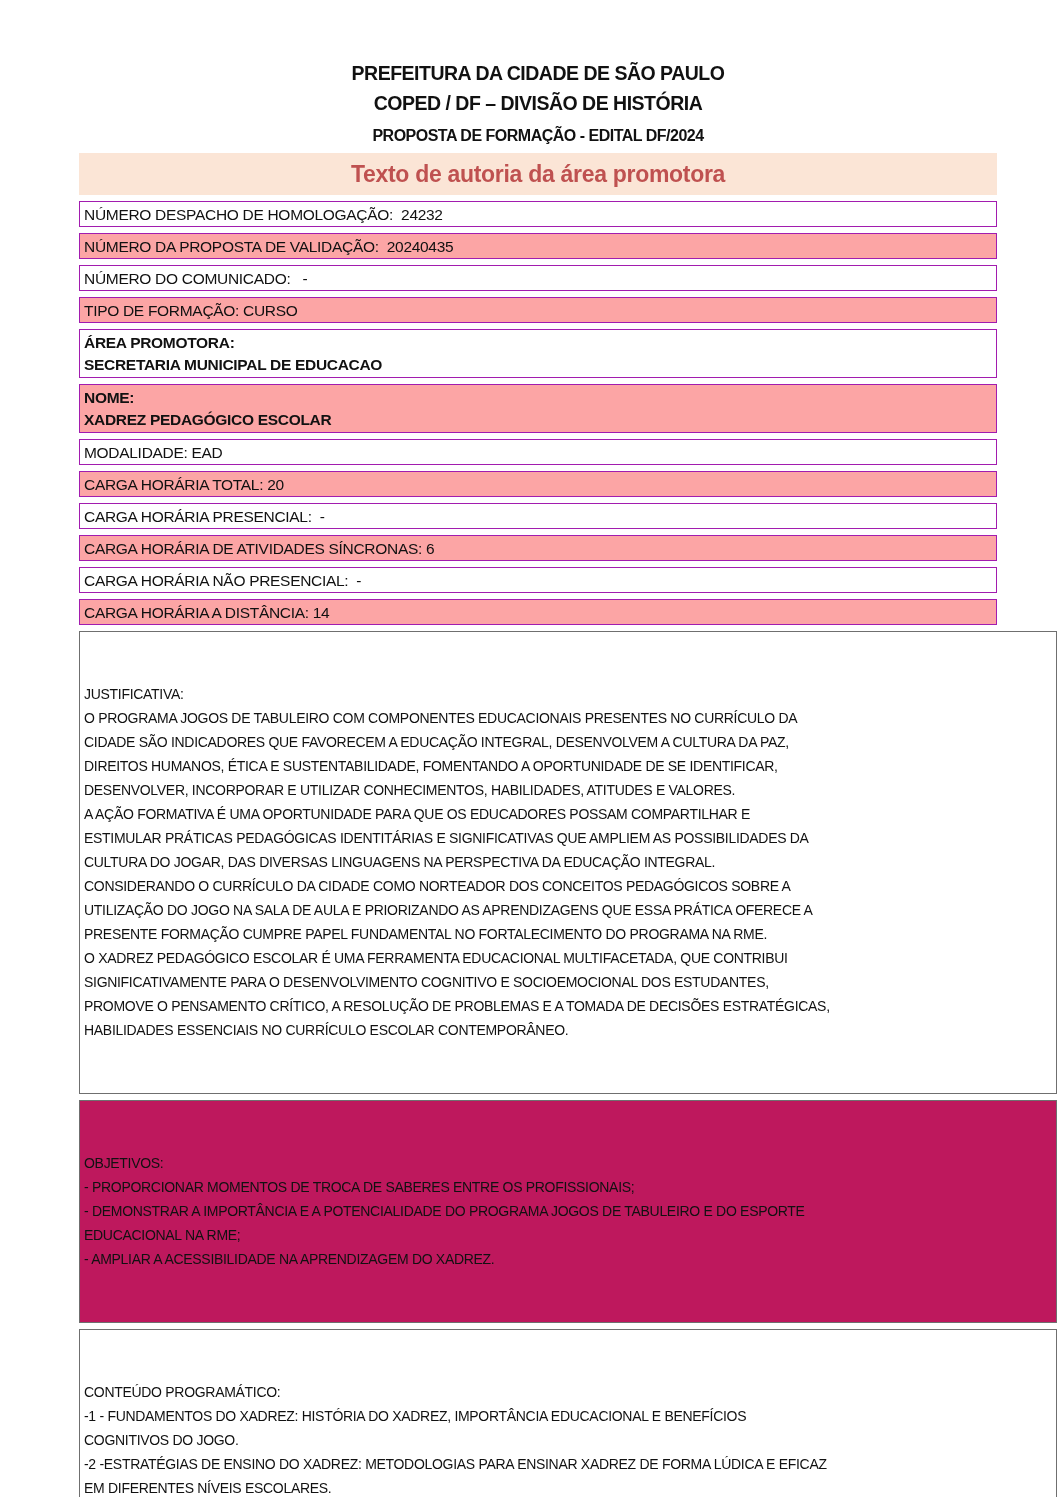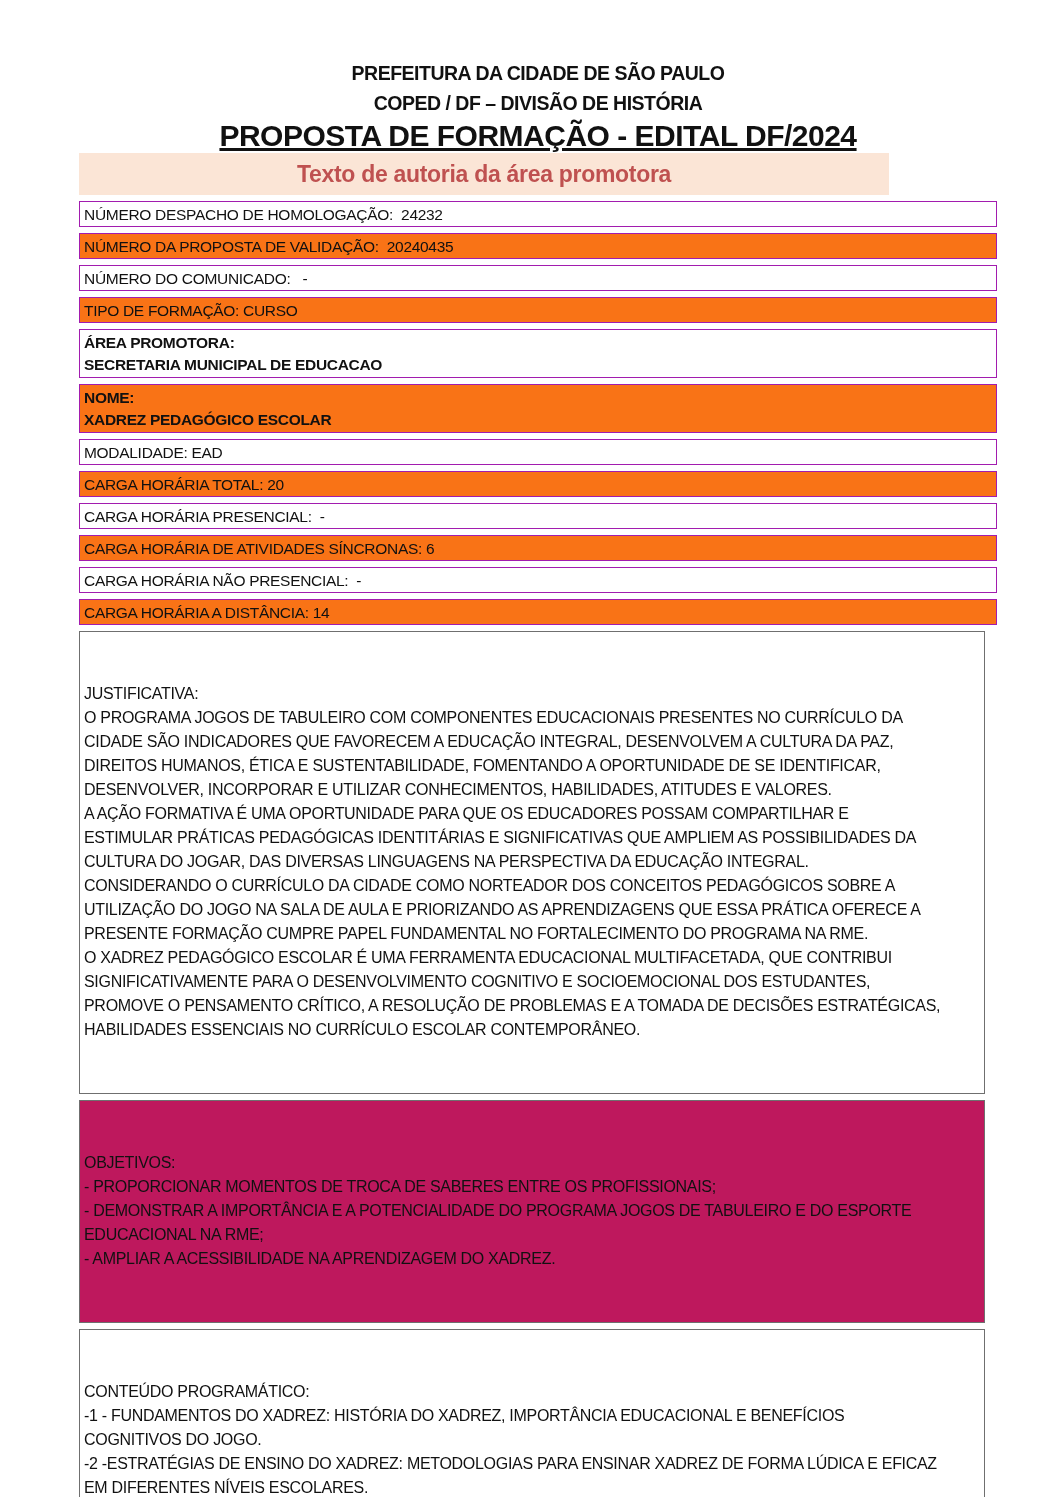--- a/index.html
+++ b/index.html
@@ -4,42 +4,42 @@
 <style>
   html,body{margin:0;padding:0;}
   body{
     width:1058px;height:1497px;overflow:hidden;background:#ffffff;
     font-family:"Liberation Sans",sans-serif;color:#111111;
   }
   .page{position:relative;width:1058px;height:1497px;box-sizing:border-box;padding:58px 0 0 79px;}
   .content{width:918px;}
   .doc-header{width:918px;text-align:center;font-weight:bold;letter-spacing:-0.5px;}
   .doc-header .h1{font-size:19.5px;line-height:30px;white-space:pre;}
-  .doc-header .h2{font-size:30px;line-height:35px;white-space:pre;text-decoration:underline;}
+  .doc-header .h2{font-size:16px;line-height:35px;white-space:pre;}
   .banner{
-    width:810px;height:42px;box-sizing:border-box;background:#fbe5d6;
+    width:918px;height:42px;box-sizing:border-box;background:#fbe5d6;
     color:#bf5150;font-weight:bold;font-size:23px;line-height:42px;
     text-align:center;letter-spacing:-0.3px;
   }
   .row{
     box-sizing:border-box;width:918px;margin-top:6px;
     border:1px solid #a21caf;background:#ffffff;
     padding:2px 5px 2px 4px;
     font-size:15.5px;letter-spacing:-0.3px;line-height:21px;
     white-space:pre-wrap;overflow:hidden;
   }
   .row.single{height:26px;}
   .row.double{height:49px;line-height:21.5px;}
-  .row.peach{background:#f97316;}
+  .row.peach{background:#fca5a5;}
   .row.bold{font-weight:bold;}
   .block{
-    box-sizing:border-box;width:906px;margin-top:6px;
+    box-sizing:border-box;width:978px;margin-top:6px;
     border:1px solid #6f6f6f;background:#ffffff;
     padding:2px 5px 3px 4px;
-    font-size:16px;letter-spacing:-0.3px;line-height:24px;
+    font-size:14px;letter-spacing:-0.3px;line-height:24px;
     white-space:pre-wrap;overflow:hidden;
   }
   .block.peach{background:#be185d;}
   .block.cut{border-bottom:none;padding-bottom:0;}
   .block .title{display:block;}
   .block .body{display:block;}
 </style>
 </head>
 <body>
 

